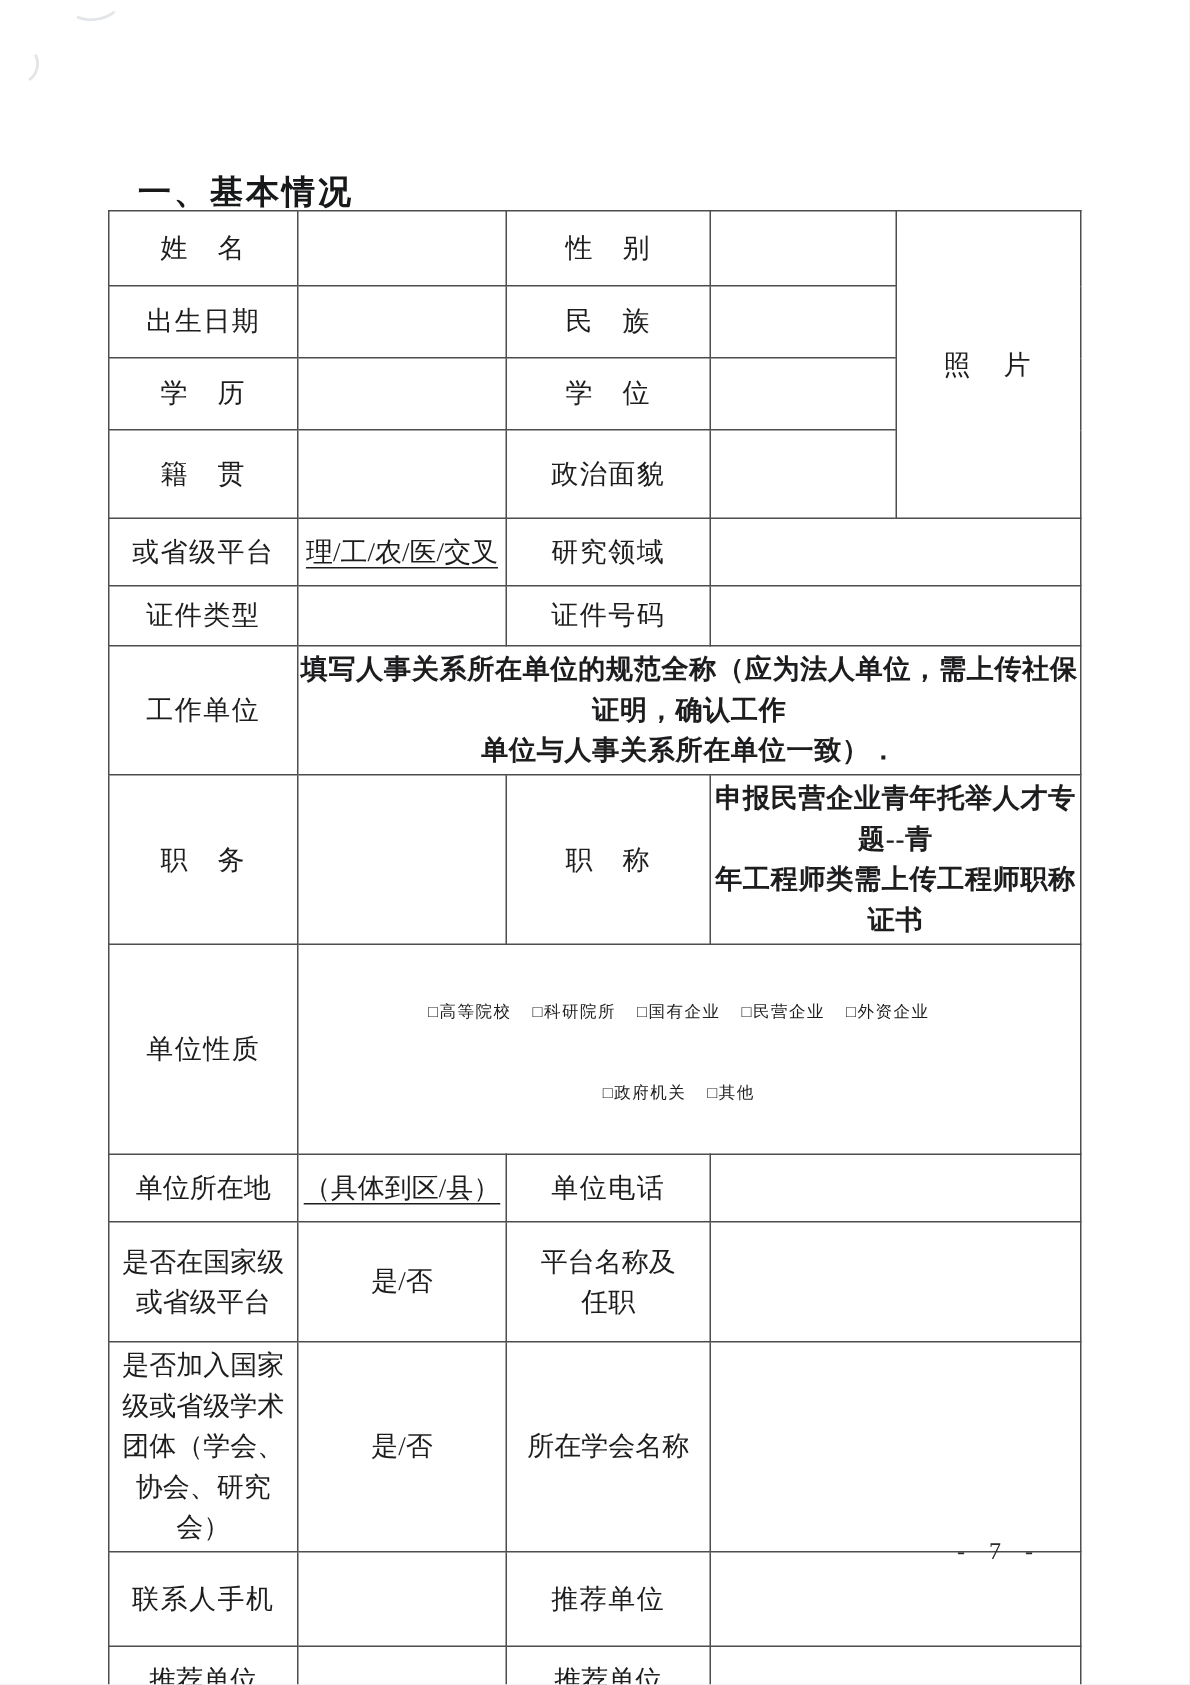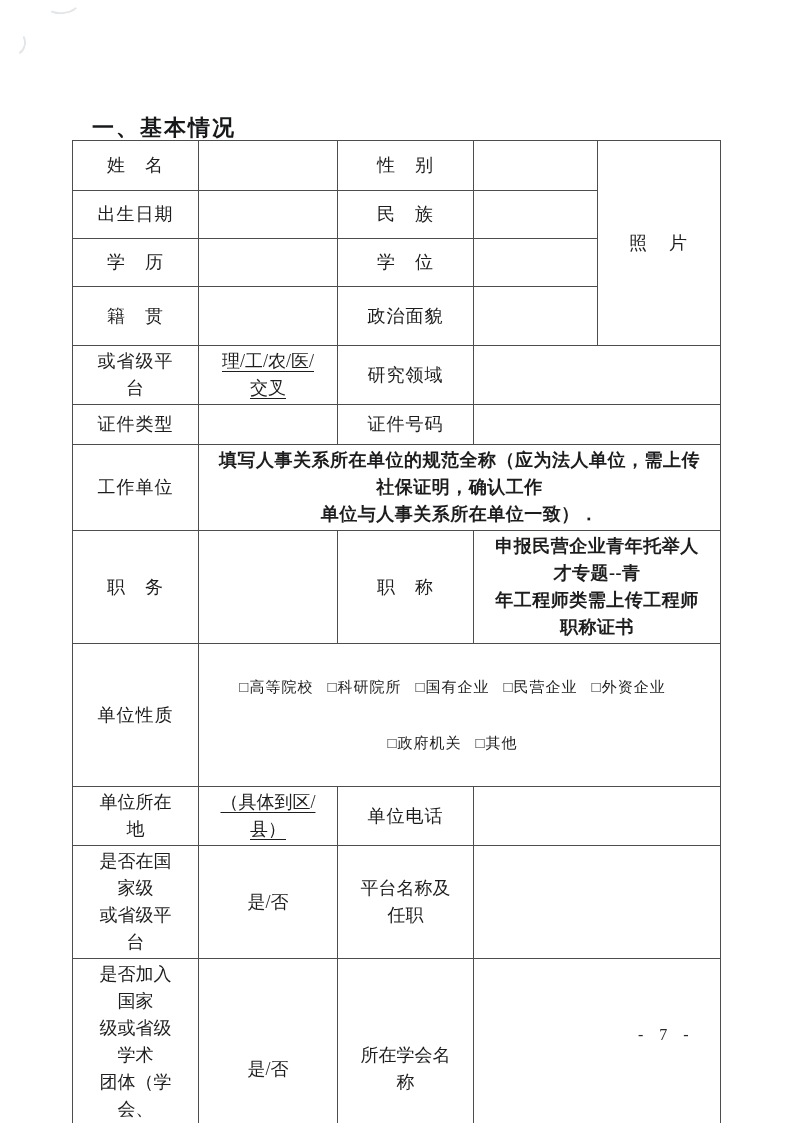--- a/index.html
+++ b/index.html
@@ -27,37 +27,37 @@
   table.form {
     position: absolute; left: 72px; top: 140px;
     width: 648px;
     border-collapse: collapse;
     table-layout: fixed;
   }
   table.form td {
     border: 1px solid #4d4d4d;
     vertical-align: middle;
     text-align: center;
-    padding: 2px 18px;
+    padding: 2px 0;
     font-size: 18px;
     line-height: 1.5;
     white-space: pre-line;
     overflow: hidden;
   }
   td.lbl { letter-spacing: 1px; }
   td.lbl-sm { font-size: 17px; letter-spacing: 0; padding: 2px 1px; }
   td.hint-u { font-size: 14px; text-decoration: underline; text-underline-offset: 4px; margin-left: 12px; }
   td.hint-xs { font-size: 13px; }
   td.note {
     text-align: left; font-weight: 700; font-size: 15px;
     text-underline-offset: 5px;
     padding: 4px 8px; line-height: 1.9; letter-spacing: .5px;
   }
   td.checks { text-align: left; padding: 4px 8px; }
-  .opt { display: inline-block; font-size: 15px; margin-right: 14px; line-height: 1.9; letter-spacing: 1px; }
+  .opt { display: inline-block; font-size: 11px; margin-right: 14px; line-height: 1.9; letter-spacing: 1px; }
   td.photo { font-size: 18px; letter-spacing: 2px; }
 
   .page-number {
     position: absolute; left: 638px; top: 1026px;
     font-size: 16px; letter-spacing: 6px; color: #2a2a2c;
     font-family: "Liberation Serif", serif;
   }
 </style>
 </head>
 <body>

